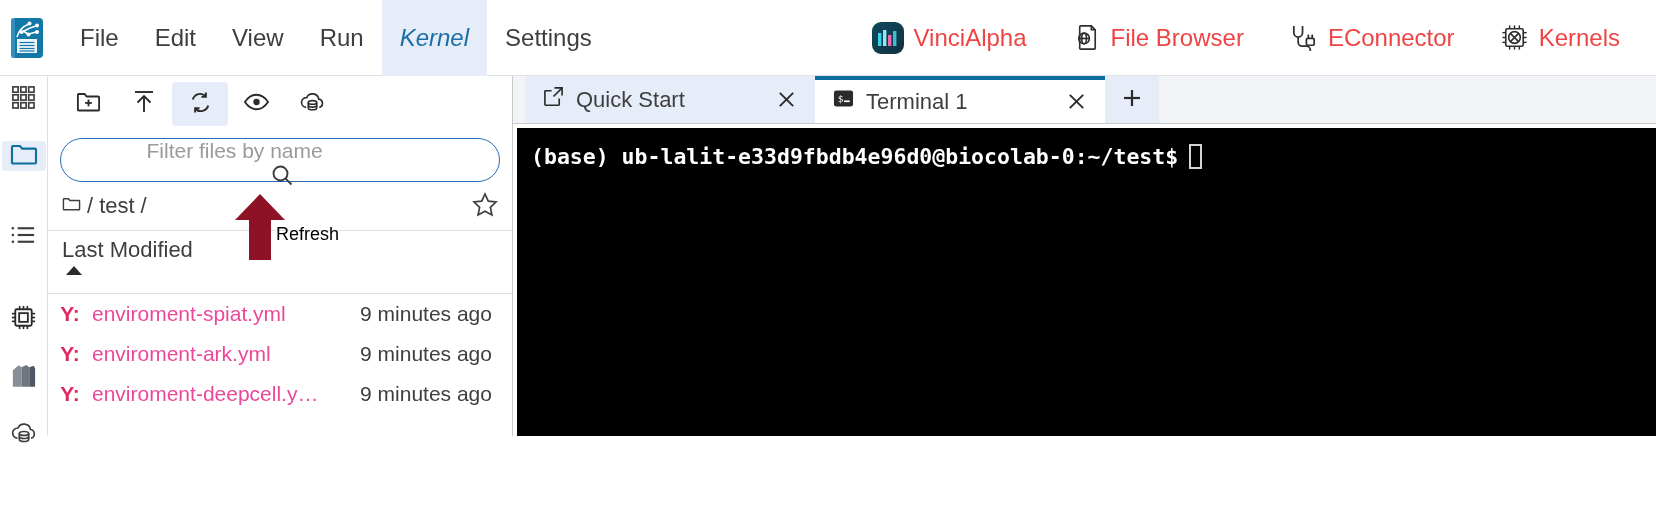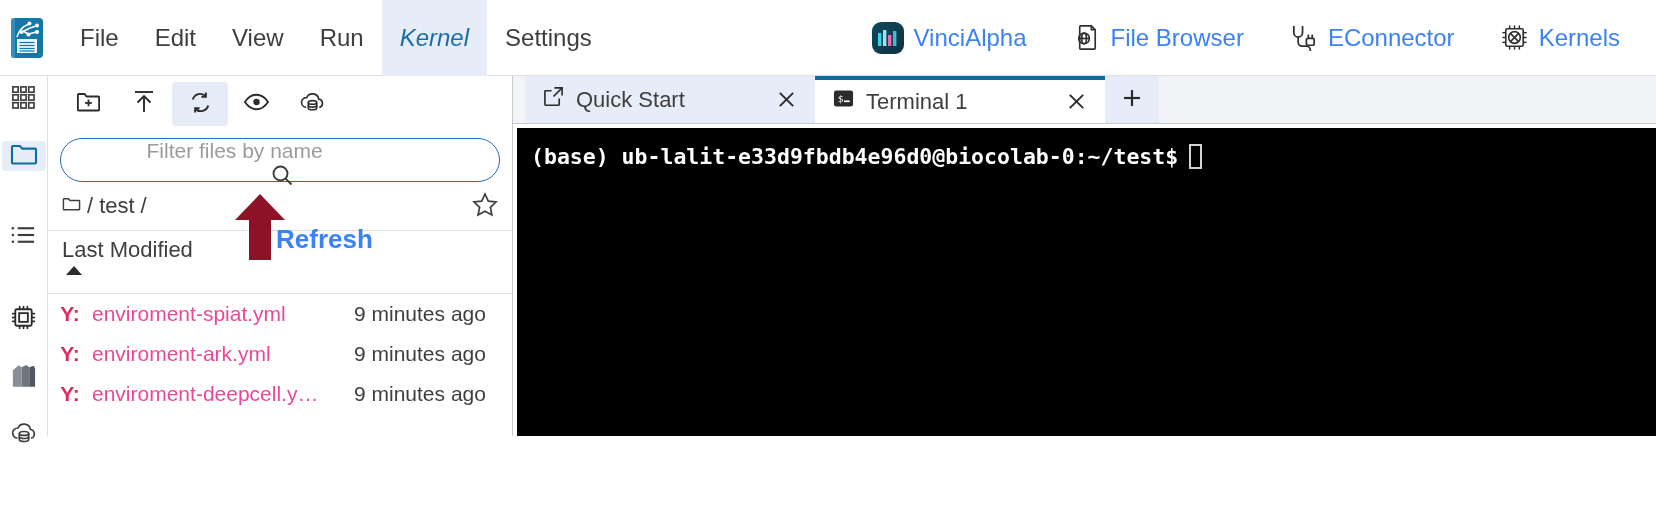--- a/index.html
+++ b/index.html
@@ -30,21 +30,21 @@
     cursor: pointer; white-space: nowrap;
   }
   .menu-item.active { background: #e7edf8; color: #1a6fa8; font-style: italic; }
 
   .menubar-spacer { flex: 1 1 auto; }
 
   .menu-right { display: flex; align-items: center; height: 76px; padding-right: 14px; }
   .mr-item {
     display: flex; align-items: center; gap: 9px;
     padding: 0 22px; cursor: pointer; white-space: nowrap;
-    font-size: 24px; color: #3b82f6;
+    font-size: 24px; color: #ef4444;
   }
   .mr-ico { flex: 0 0 auto; display: flex; align-items: center; justify-content: center; }
 
   
   .bodyrow { flex: 1 1 auto; display: flex; min-height: 0; }
 
   
   .rail {
     width: 48px; flex: 0 0 48px;
     background: #fff;
@@ -124,27 +124,27 @@
   }
 
   .fb-list { flex: 1 1 auto; overflow: hidden; }
   .fb-row {
     display: flex; align-items: center; height: 40px;
     cursor: pointer;
   }
   .fb-row-ico { width: 44px; flex: 0 0 44px; display: flex; align-items: center; justify-content: center; }
   .yml-ico { font-size: 21px; font-weight: bold; color: #e0295f; letter-spacing: 0px; }
   .fb-row-name { flex: 1 1 auto; font-size: 21px; color: #ec4899; white-space: nowrap; overflow: hidden; }
-  .fb-row-mod { width: 158px; flex: 0 0 158px; font-size: 21px; color: #3e3e3e; text-align: left; padding-right: 14px; }
+  .fb-row-mod { width: 158px; flex: 0 0 158px; font-size: 21px; color: #3e3e3e; text-align: center; padding-right: 14px; }
 
   
   .annot-arrow { position: absolute; left: 185px; top: 118px; width: 54px; height: 66px; pointer-events: none; }
   .annot-label {
     position: absolute; left: 228px; top: 148px;
-    font-size: 26px; font-weight: bold; color: #3b82f6;
+    font-size: 18px; font-weight: normal; color: #000000;
     pointer-events: none; white-space: nowrap;
   }
 
   
   .main { flex: 1 1 auto; display: flex; flex-direction: column; min-width: 0; background: #fff; }
   .tabbar {
     height: 48px; flex: 0 0 48px;
     display: flex; align-items: stretch;
     background: #f2f4f8;
     border-bottom: 1px solid #c9c9c9;

